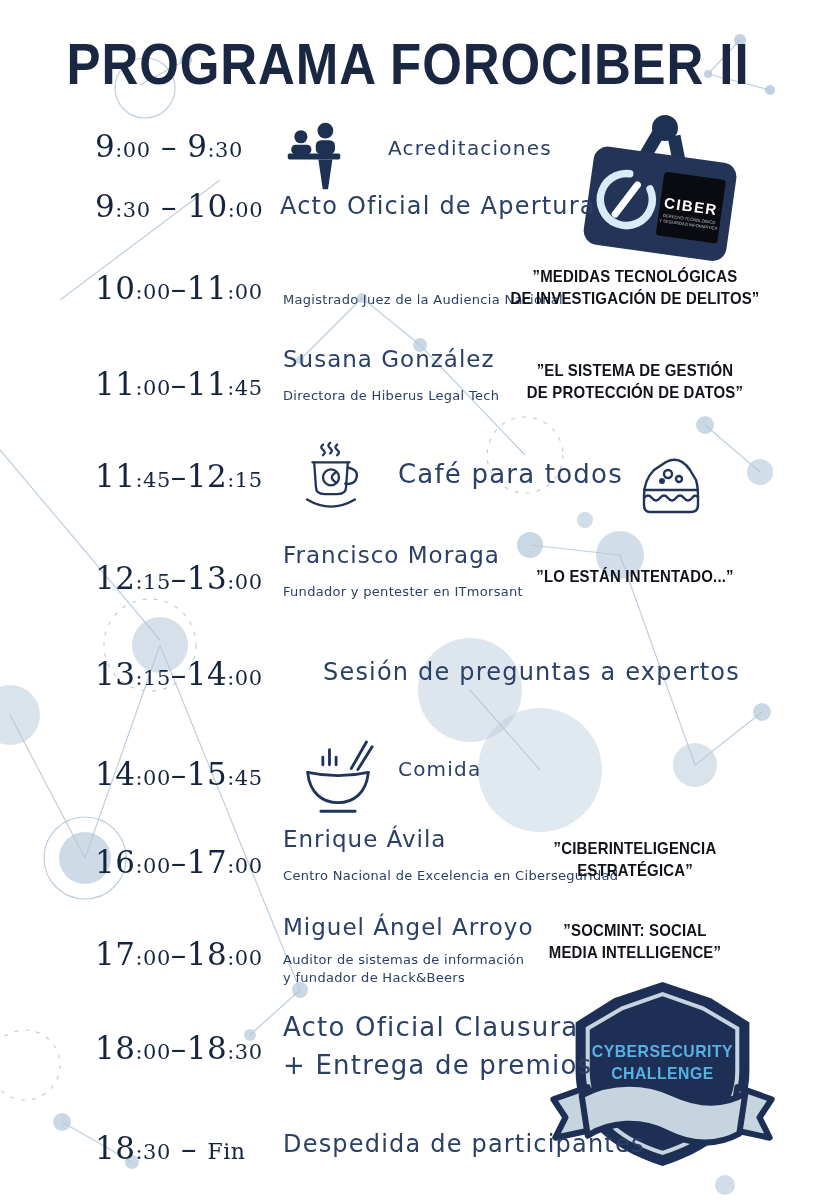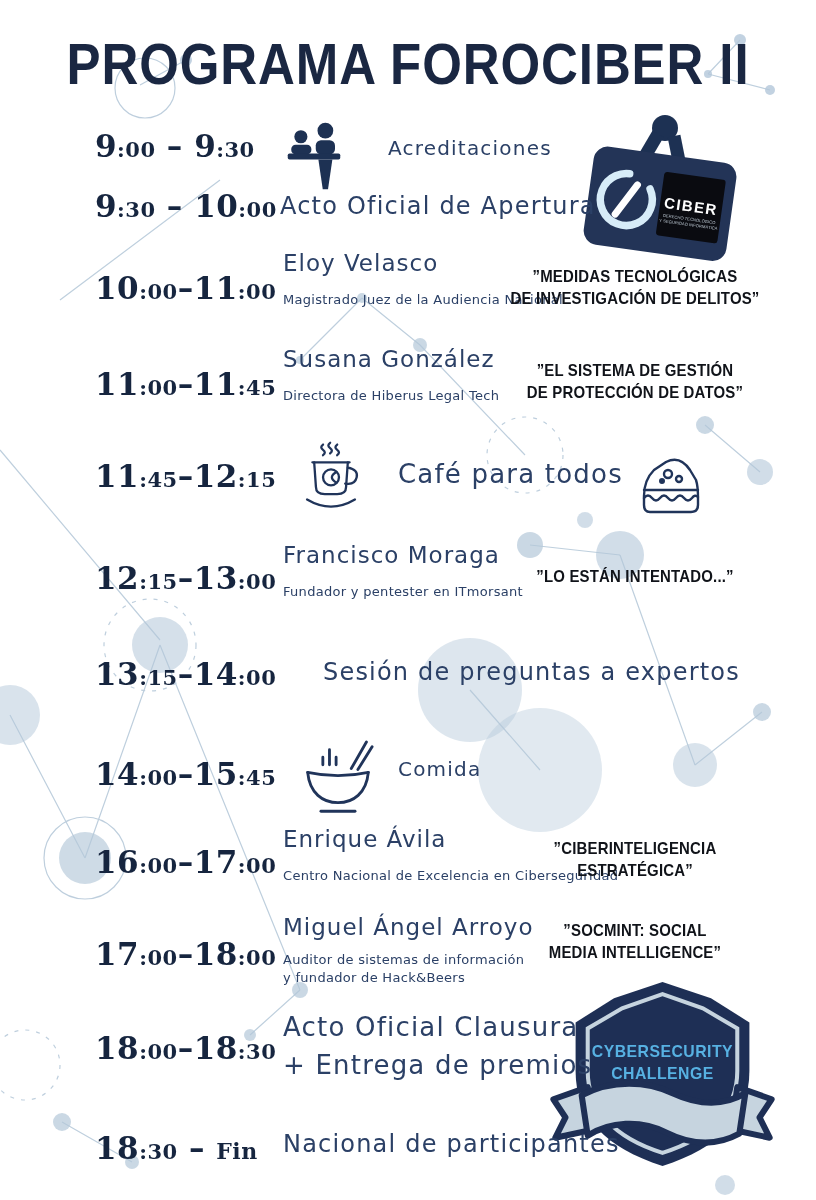--- a/index.html
+++ b/index.html
@@ -4,21 +4,21 @@
 <style>
   html,body{margin:0;padding:0;background:#9fb2c2;}
   .poster{position:relative;width:816px;height:1200px;background:#ffffff;overflow:hidden;
           font-family:"DejaVu Sans",sans-serif;}
   .bg{position:absolute;left:0;top:0;}
   .abs{position:absolute;}
   .title{position:absolute;top:30px;left:0;width:816px;text-align:center;
          font-family:"Liberation Sans",sans-serif;font-weight:bold;font-size:58px;
          color:#1a2742;letter-spacing:1px;transform:scaleX(.88);transform-origin:50% 50%;
          white-space:nowrap;}
-  .time{position:absolute;left:95px;font-family:"DejaVu Serif",serif;font-weight:bold;
+  .time{position:absolute;left:95px;font-family:"DejaVu Serif",serif;font-weight:normal;
         color:#16253f;font-size:31px;letter-spacing:.5px;white-space:nowrap;}
   .time .tm{font-size:21px;}
   .time .tfin{font-size:22px;}
   .ev{position:absolute;color:#2b4066;font-size:24px;letter-spacing:1.2px;white-space:nowrap;text-align:right;}
   .name{position:absolute;color:#2b4066;font-size:23px;letter-spacing:1px;white-space:nowrap;}
   .role{position:absolute;color:#2b4066;font-size:13px;letter-spacing:.3px;white-space:nowrap;}
   .quote{position:absolute;left:485px;width:300px;text-align:center;
          font-family:"Liberation Sans",sans-serif;font-weight:700;font-size:17px;
          color:#101319;line-height:1.32;letter-spacing:.2px;transform:scaleX(.88);
          transform-origin:50% 50%;}
@@ -102,21 +102,20 @@
         <text x="103" y="62" text-anchor="middle" font-size="4.2" fill="#b9c4ce">DERECHO TECNOLÓGICO</text>
         <text x="103" y="67.5" text-anchor="middle" font-size="4.2" fill="#b9c4ce">Y SEGURIDAD INFORMÁTICA</text>
       </g>
     </svg>
   </div>
 
   <div class="time" style="top:188px"><span class="th">9</span><span class="tm">:30</span> – <span class="th">10</span><span class="tm">:00</span></div>
   <div class="ev" style="left:280px;top:192px">Acto Oficial de Apertura</div>
 
   <div class="time" style="top:270px"><span class="th">10</span><span class="tm">:00</span>–<span class="th">11</span><span class="tm">:00</span></div>
-  <div class="name" style="left:283px;top:250px">Eloy Velasco</div>
   <div class="role" style="left:283px;top:292px">Magistrado Juez de la Audiencia Nacional</div>
   <div class="quote" style="top:266px">
     <div>”MEDIDAS TECNOLÓGICAS</div>
     <div>DE INVESTIGACIÓN DE DELITOS”</div>
   </div>
 
   <div class="time" style="top:366px"><span class="th">11</span><span class="tm">:00</span>–<span class="th">11</span><span class="tm">:45</span></div>
   <div class="name" style="left:283px;top:346px">Susana González</div>
   <div class="role" style="left:283px;top:388px">Directora de Hiberus Legal Tech</div>
   <div class="quote" style="top:360px">
@@ -203,15 +202,15 @@
         <path d="M30,116 C60,100 95,102 120,114 C148,127 172,126 192,114 L186,154 C164,166 140,166 114,153 C88,140 58,142 36,156 Z"></path>
       </g>
     </svg>
   </div>
 
   <div class="time" style="top:1030px"><span class="th">18</span><span class="tm">:00</span>–<span class="th">18</span><span class="tm">:30</span></div>
   <div class="ev" style="left:283px;top:1050px;font-size:26px">+ Entrega de premios</div>
   <div class="ev" style="left:283px;top:1012px;font-size:26px">Acto Oficial Clausura</div>
 
   <div class="time" style="top:1130px"><span class="th">18</span><span class="tm">:30</span> – <span class="tfin">Fin</span></div>
-  <div class="ev" style="left:283px;top:1130px">Nacional de participantes</div>
+  <div class="ev" style="left:283px;top:1130px">Despedida de participantes</div>
 
 </div>
 
 </body></html>

